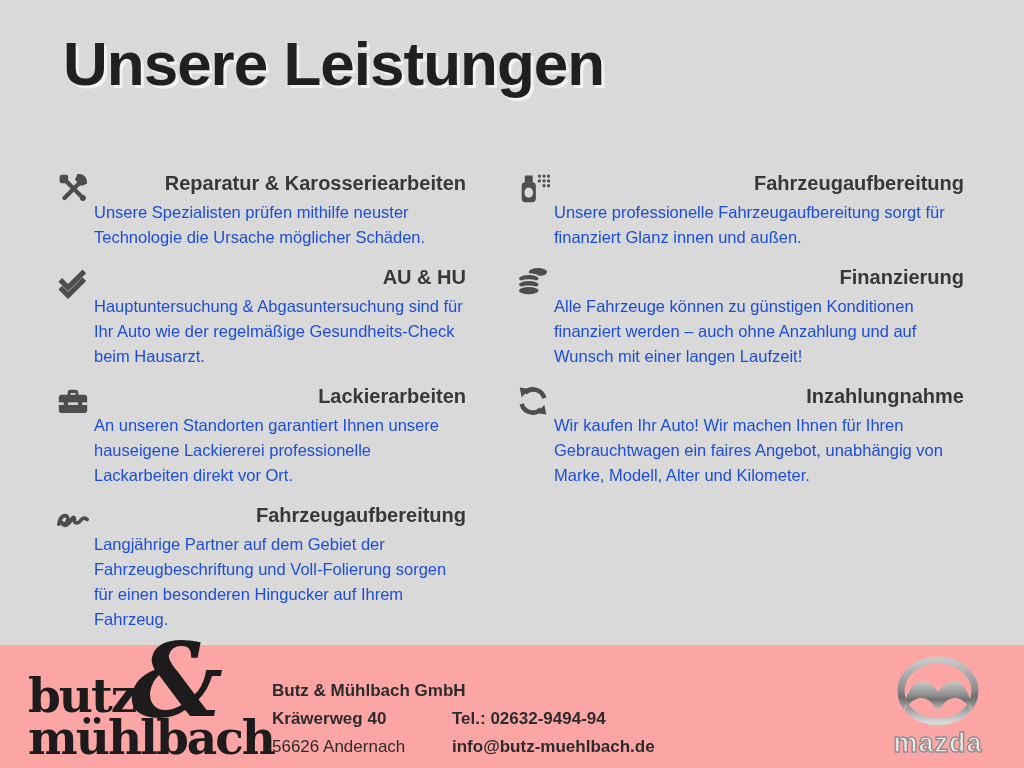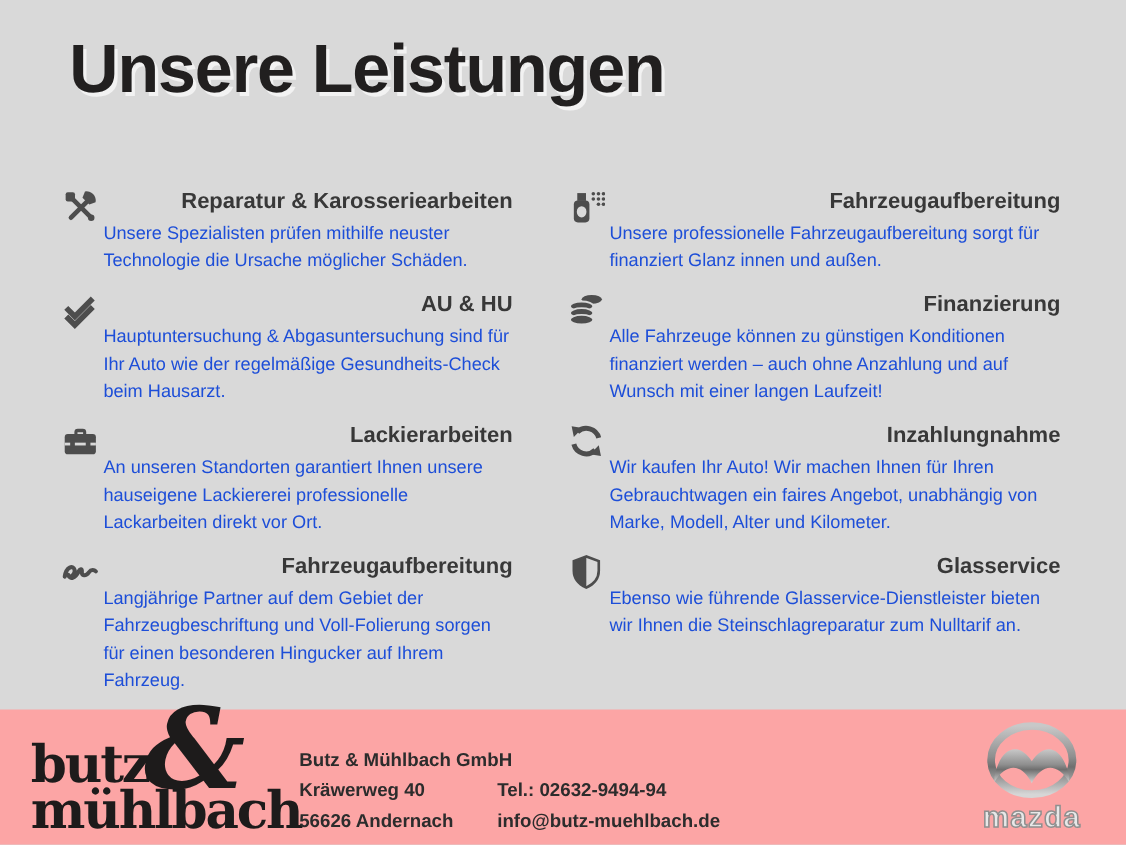--- a/index.html
+++ b/index.html
@@ -42,21 +42,21 @@
     line-height:0.8;letter-spacing:-2px;
   }
   .bm-logo .l1{font-size:47px;display:block;margin-top:22px;}
   .bm-logo .l2{font-size:47px;display:block;margin-top:4px;}
   .bm-logo .amp{
     position:absolute;left:103px;top:-14px;font-size:102px;
     font-style:italic;letter-spacing:0;
   }
   .footer .company{position:absolute;left:272px;top:36px;font-size:17px;font-weight:bold;color:#2c2c2c;}
   .footer .street {position:absolute;left:272px;top:64px;font-size:17px;font-weight:bold;color:#2c2c2c;}
-  .footer .city   {position:absolute;left:272px;top:92px;font-size:17px;font-weight:bold;color:#2c2c2c;}
+  .footer .city   {position:absolute;left:272px;top:92px;font-size:17px;font-weight:normal;color:#2c2c2c;}
   .footer .phone  {position:absolute;left:452px;top:64px;font-size:17px;font-weight:bold;color:#2c2c2c;}
   .footer .email  {position:absolute;left:452px;top:92px;font-size:17px;font-weight:bold;color:#2c2c2c;}
   .mazda-logo{position:absolute;left:884px;top:6px;width:108px;height:112px;}
 </style>
 </head>
 <body>
 
 <h1 class="page-title">Unsere Leistungen</h1>
 
 <div class="services">
@@ -167,32 +167,20 @@
         <polygon points="2.6,2.4 9.6,3.6 4.0,9.4" fill="#4d4d4d"></polygon>
         <polygon points="21.4,21.6 14.4,20.4 20.0,14.6" fill="#4d4d4d"></polygon>
       </svg>
     </span>
     <div>
       <h3>Inzahlungnahme</h3>
       <p>Wir kaufen Ihr Auto! Wir machen Ihnen für Ihren Gebrauchtwagen ein faires Angebot, unabhängig von Marke, Modell, Alter und Kilometer.</p>
     </div>
   </div>
 
-  <div class="service">
-    <span class="icon-box">
-      <svg viewBox="0 0 24 24">
-        <path d="M12 2 L4 5 v6.2 c0 5.2 3.6 8.8 8 10.8 Z" fill="#4d4d4d"></path>
-        <path d="M12 2 L4 5 v6.2 c0 5.2 3.6 8.8 8 10.8 c4.4-2 8-5.6 8-10.8 V5 Z" fill="none" stroke="#4d4d4d" stroke-width="1.7"></path>
-      </svg>
-    </span>
-    <div>
-      <h3>Glasservice</h3>
-      <p>Ebenso wie führende Glasservice-Dienstleister bieten wir Ihnen die Steinschlagreparatur zum Nulltarif an.</p>
-    </div>
-  </div>
 
 </div>
 
 <div class="footer">
   <div class="bm-logo">
     <span class="l1">butz</span>
     <span class="amp">&amp;</span>
     <span class="l2">mühlbach</span>
   </div>
 

